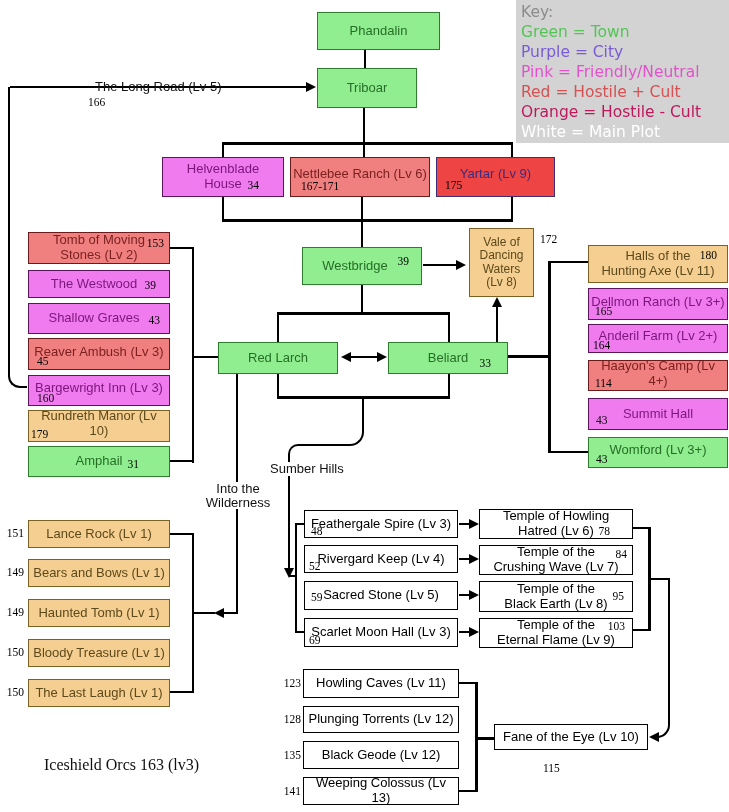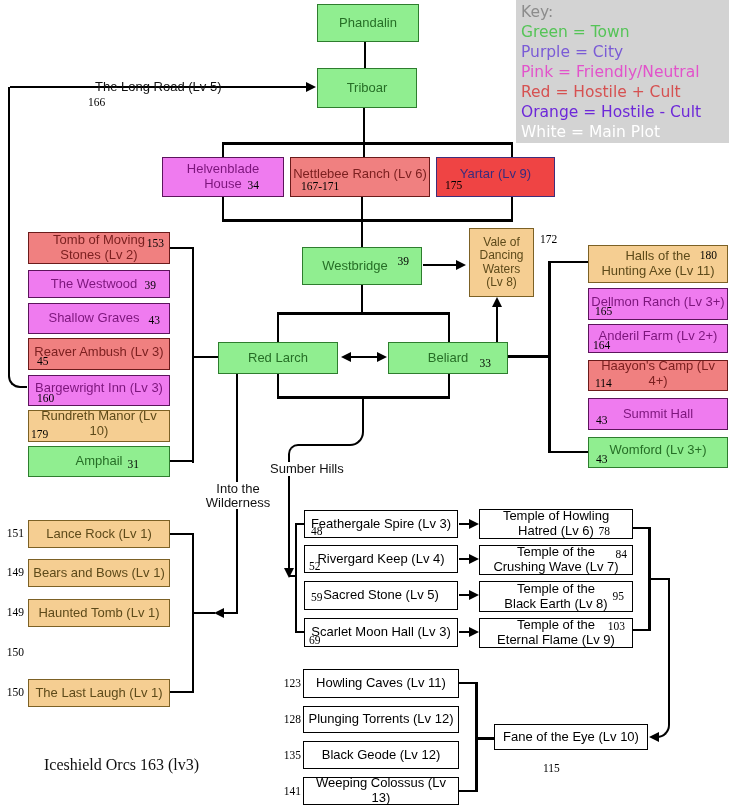--- a/index.html
+++ b/index.html
@@ -122,34 +122,34 @@
   <div class="h" style="left:459px;top:682px;width:17px;height:2px"></div>
   <div class="h" style="left:459px;top:790px;width:19px;height:2px"></div>
   <div class="h" style="left:477px;top:737px;width:18px;height:3px"></div>
 
   <div class="key">
     <div style="color: rgb(140, 140, 140);">Key:</div>
     <div style="color: rgb(85, 196, 87);">Green = Town</div>
     <div style="color: rgb(122, 91, 214);">Purple = City</div>
     <div style="color: rgb(226, 83, 203);">Pink = Friendly/Neutral</div>
     <div style="color: rgb(214, 81, 81);">Red = Hostile + Cult</div>
-    <div style="color: #6d28d9;">Orange = Hostile - Cult</div>
+    <div style="color: #be185d;">Orange = Hostile - Cult</div>
     <div style="color: rgb(255, 255, 255);">White = Main Plot</div>
   </div>
 
   <div class="flabel" style="left:95px;top:80px">The Long Road (Lv 5)</div>
   <div class="pgfree" style="left:88px;top:97px">166</div>
   <div class="pgfree" style="left:540px;top:234px">172</div>
   <div class="flabel wbg" style="left:269px;top:462px">Sumber Hills</div>
   <div class="flabel wbg" style="left:203px;top:482px;width:68px;text-align:center">Into the
 Wilderness</div>
   <div class="pgfree" style="left:543px;top:763px">115</div>
   <div class="flabel serif" style="left:44px;top:757px">Iceshield Orcs 163 (lv3)</div>
 
-  <div class="node t-green" style="left:317px;top:4px;width:102px;height:38px">
+  <div class="node t-green" style="left:317px;top:12px;width:123px;height:38px">
     <span class="lbl">Phandalin</span>
   </div>
   <div class="node t-green" style="left:317px;top:68px;width:100px;height:40px">
     <span class="lbl">Triboar</span>
   </div>
   <div class="node t-pink" style="left:162px;top:157px;width:122px;height:40px">
     <span class="lbl">Helvenblade
 House</span>
     <span class="pg" style="right:24px;bottom:5px">34</span>
   </div>
@@ -237,20 +237,23 @@
 
   <div class="node t-orange" style="left:28px;top:520px;width:142px;height:28px">
     <span class="lbl">Lance Rock (Lv 1)</span>
   </div>
   <div class="node t-orange" style="left:28px;top:559px;width:142px;height:28px">
     <span class="lbl">Bears and Bows (Lv 1)</span>
   </div>
   <div class="node t-orange" style="left:28px;top:599px;width:142px;height:28px">
     <span class="lbl">Haunted Tomb (Lv 1)</span>
   </div>
+  <div class="node t-orange" style="left:28px;top:639px;width:142px;height:28px">
+    <span class="lbl">Bloody Treasure (Lv 1)</span>
+  </div>
   <div class="node t-orange" style="left:28px;top:679px;width:142px;height:28px">
     <span class="lbl">The Last Laugh (Lv 1)</span>
   </div>
   <span class="pgfree" style="left:2px;top:528px;width:22px;text-align:right">151</span>
   <span class="pgfree" style="left:2px;top:567px;width:22px;text-align:right">149</span>
   <span class="pgfree" style="left:2px;top:607px;width:22px;text-align:right">149</span>
   <span class="pgfree" style="left:2px;top:647px;width:22px;text-align:right">150</span>
   <span class="pgfree" style="left:2px;top:687px;width:22px;text-align:right">150</span>
 
   <div class="node t-white" style="left:304px;top:510px;width:154px;height:28px">

